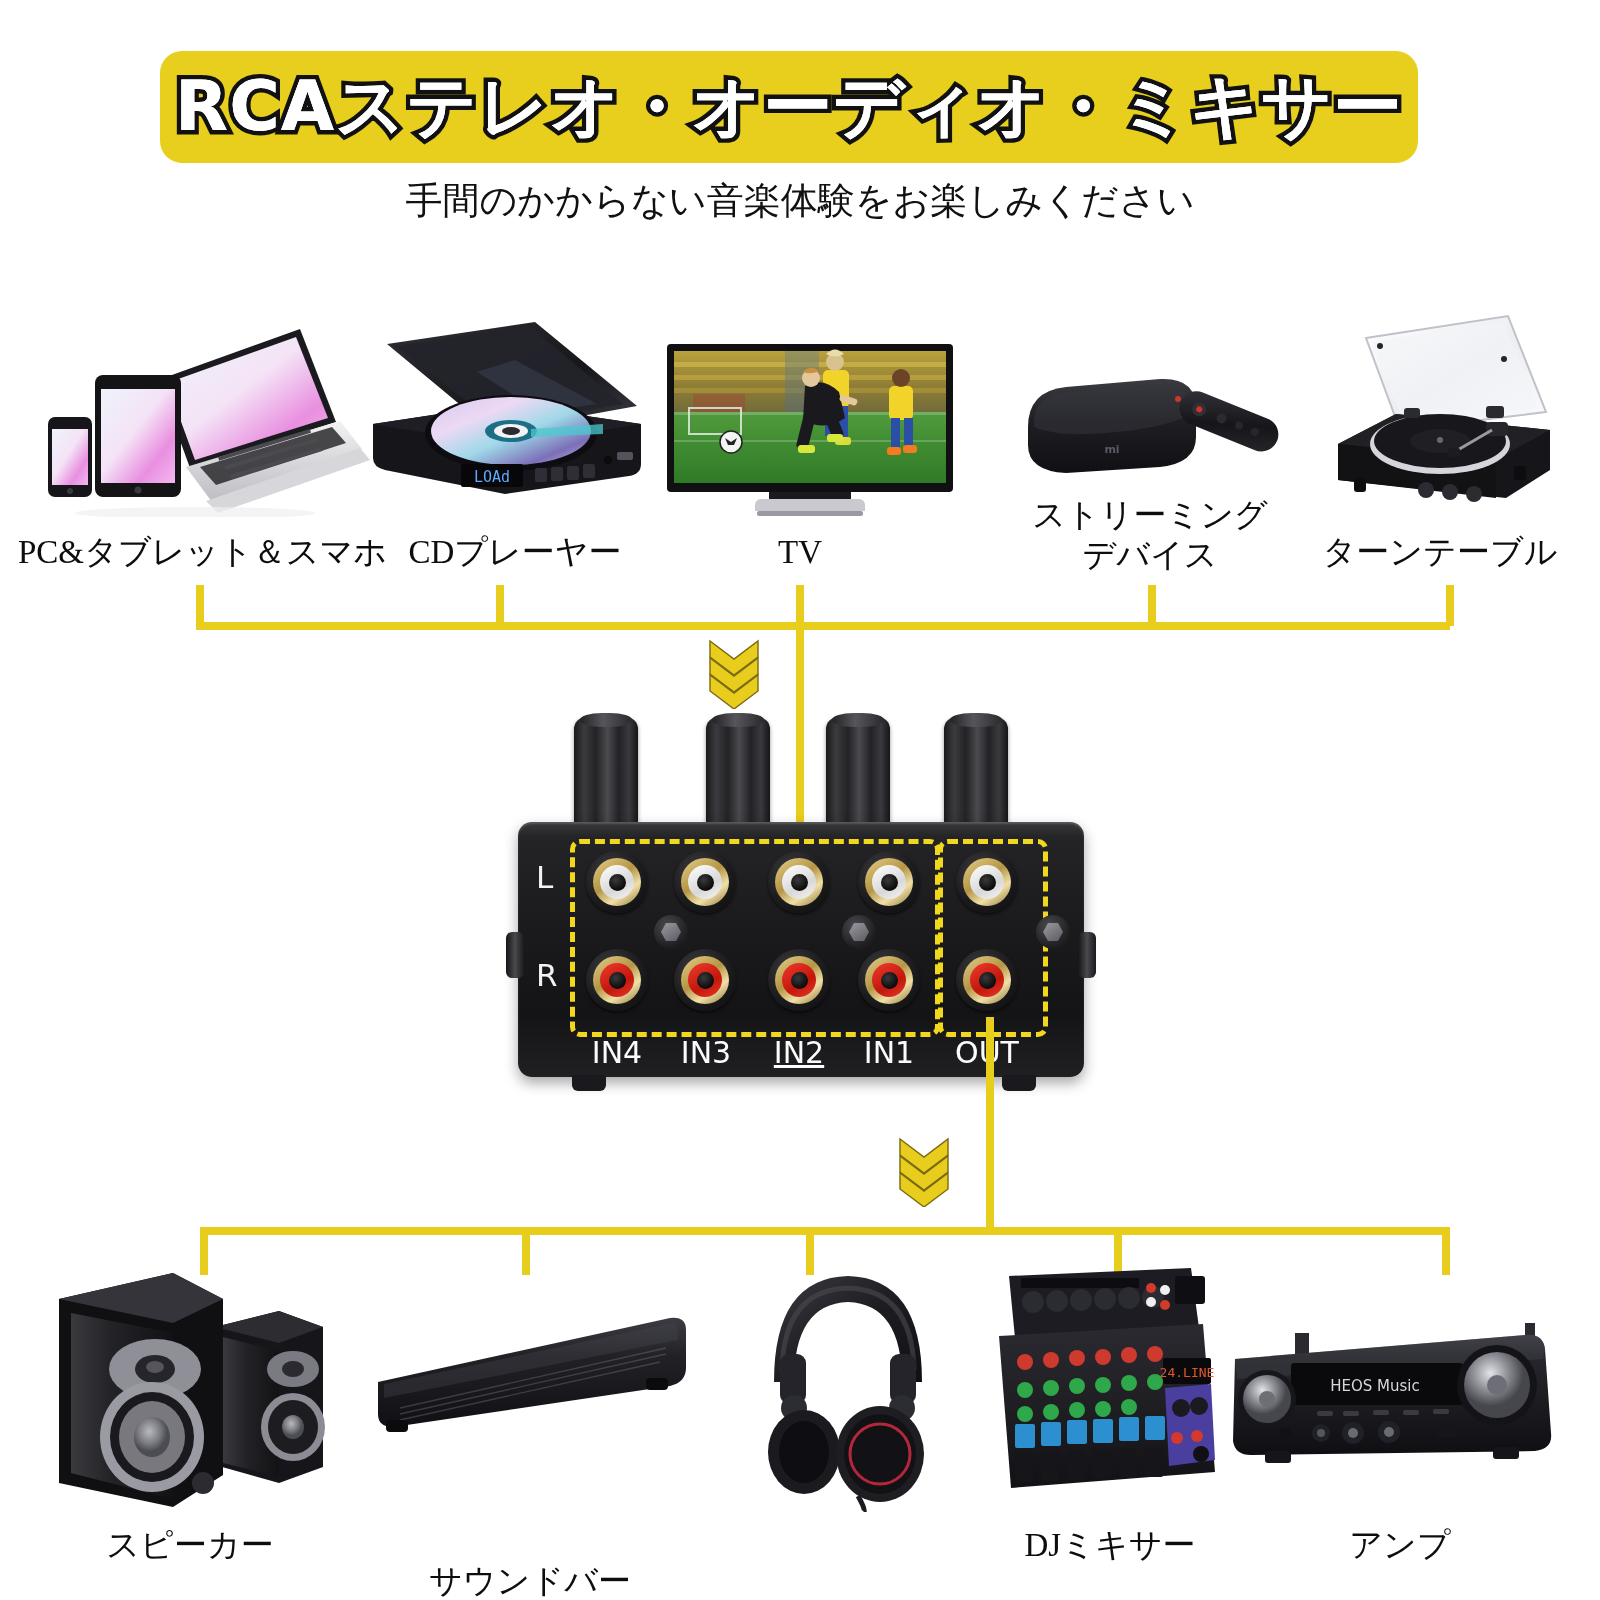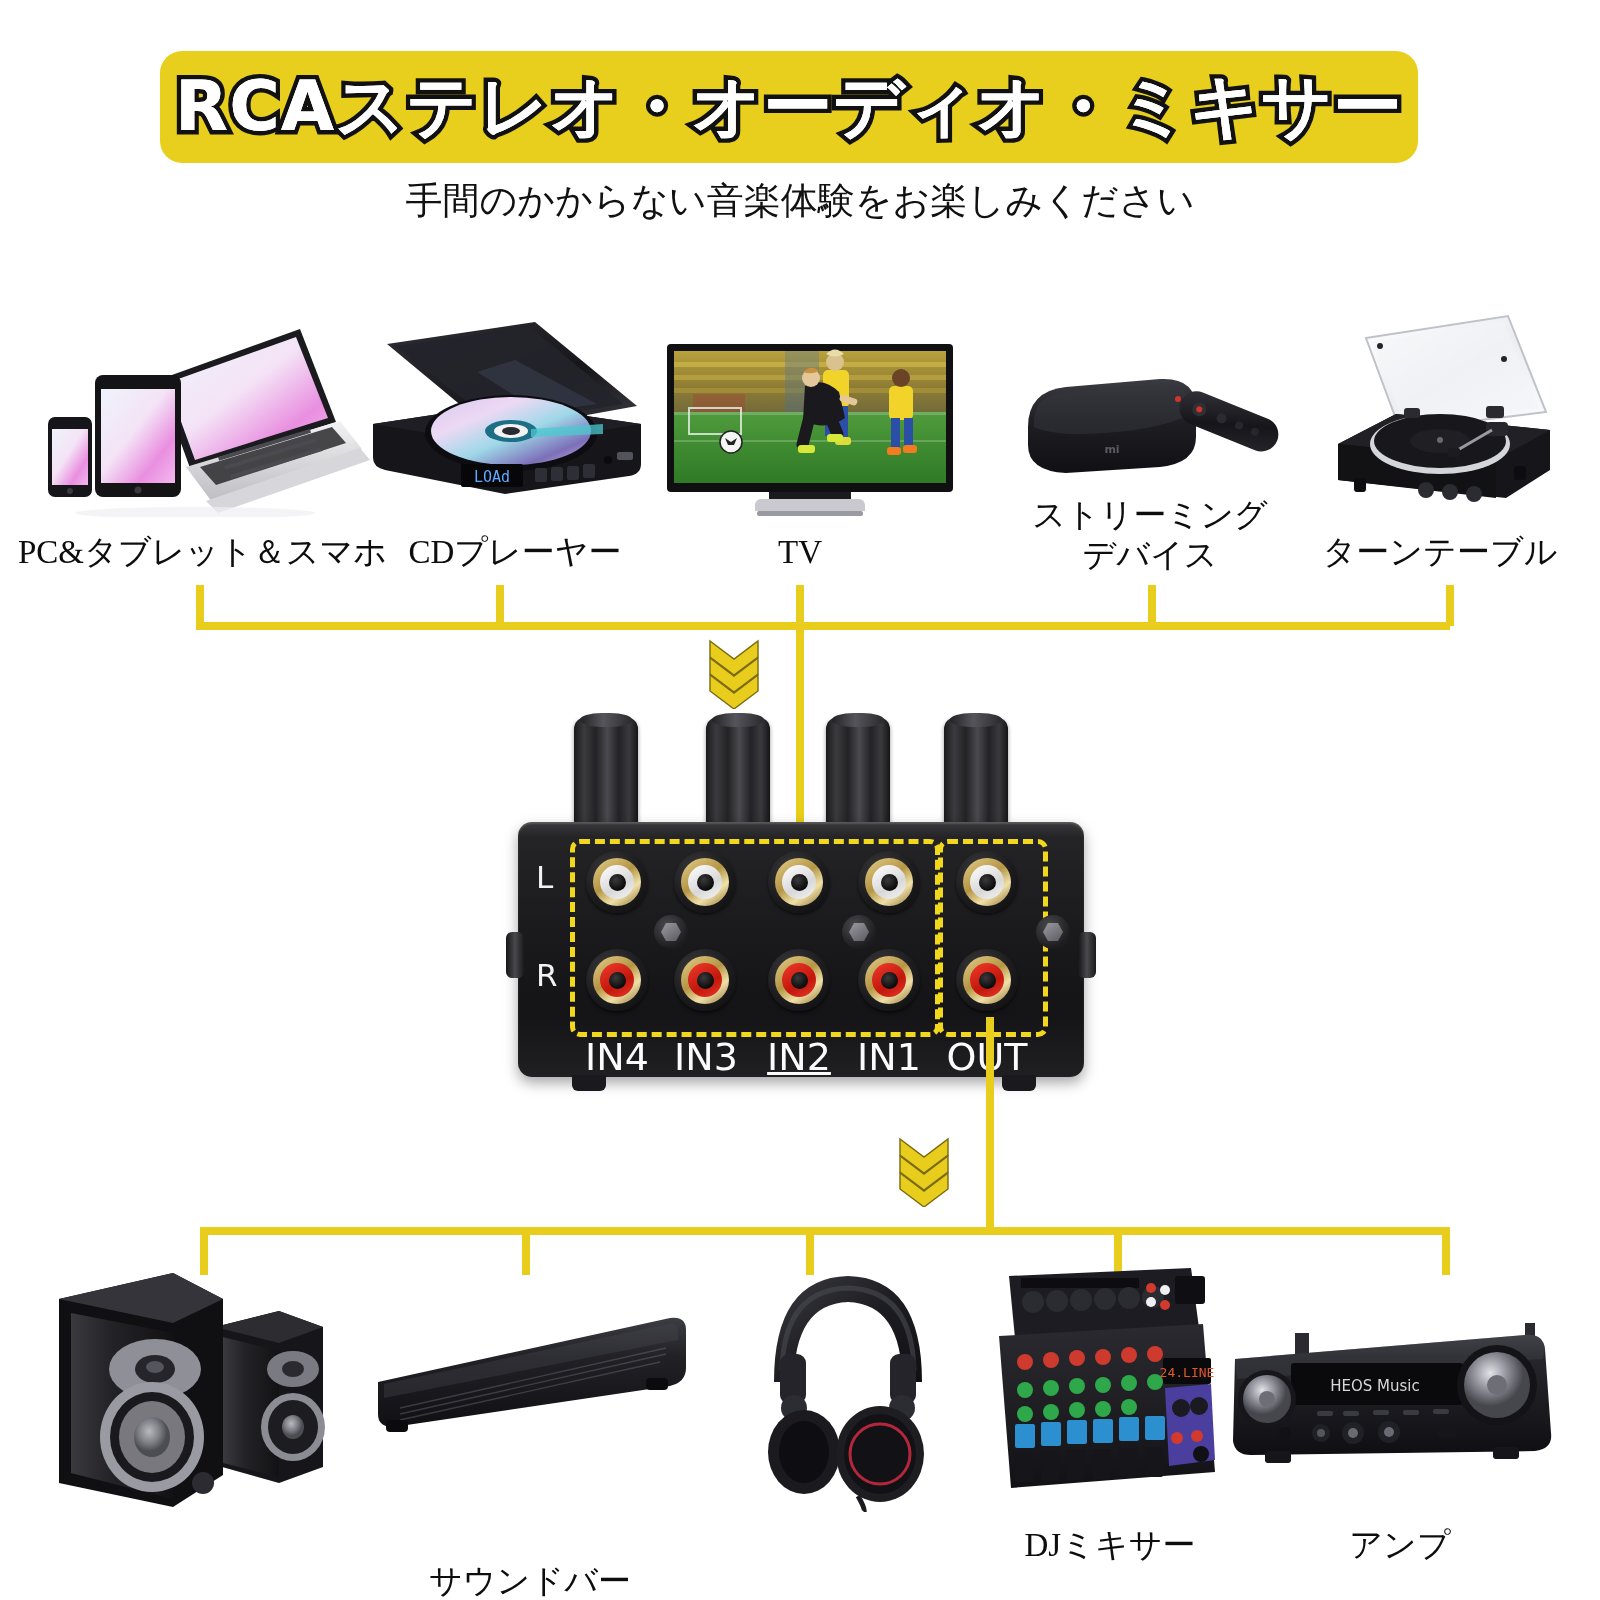--- a/index.html
+++ b/index.html
@@ -74,21 +74,21 @@
       display:flex;align-items:center;justify-content:center;}
   .screw i{display:block;width:20px;height:18px;
       background:linear-gradient(145deg,#9a9aa0,#5a5a60);
       clip-path:polygon(25% 0,75% 0,100% 50%,75% 100%,25% 100%,0 50%);}
 
   .lrlabel{position:absolute;color:#f2f2f2;
       font-family:"DejaVu Sans","Liberation Sans",sans-serif;
       font-size:31px;font-weight:400;}
   .portlabel{position:absolute;color:#fbfbfb;
       font-family:"DejaVu Sans","Liberation Sans",sans-serif;
-      font-size:38px;font-weight:400;text-align:center;width:90px;}
+      font-size:30px;font-weight:400;text-align:center;width:90px;}
 
   .dashbox{position:absolute;border:5px dashed #F2D81C;border-radius:10px;}
 
   
   .art{position:absolute;}
 </style>
 </head>
 <body>
 
 <div class="stage">
@@ -666,19 +666,20 @@
     <circle cx="164" cy="125" r="11" fill="#202027"></circle>
       <circle cx="164" cy="125" r="5" fill="#6a6a73"></circle>
     <circle cx="60" cy="126" r="6" fill="#121216"></circle>
     <rect x="212" y="120" width="20" height="10" rx="2" fill="#15151a"></rect>
     <g fill="#15151a">
       <rect x="40" y="144" width="26" height="12" rx="3"></rect>
         <rect x="268" y="140" width="26" height="12" rx="3"></rect>
     </g>
   </svg>
 
+  <div class="abs devlabel" style="left:40px;top:1508px;width:300px;">スピーカー</div>
   <div class="abs devlabel" style="left:380px;top:1508px;width:300px;margin-top:36px;">サウンドバー</div>
   <div class="abs devlabel" style="left:648px;top:1508px;width:370px;">
   </div>
   <div class="abs devlabel" style="left:1000px;top:1508px;width:220px;">DJミキサー</div>
   <div class="abs devlabel" style="left:1280px;top:1508px;width:240px;">アンプ</div>
 
 </div>
 
 </body></html>

